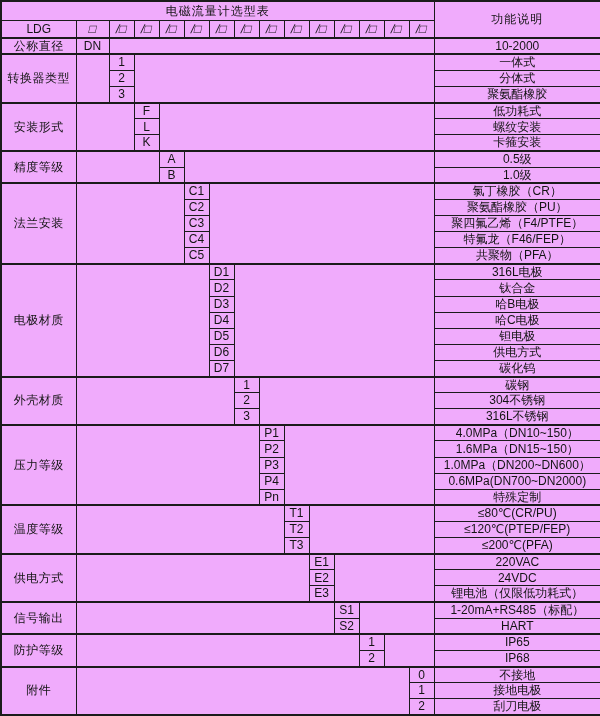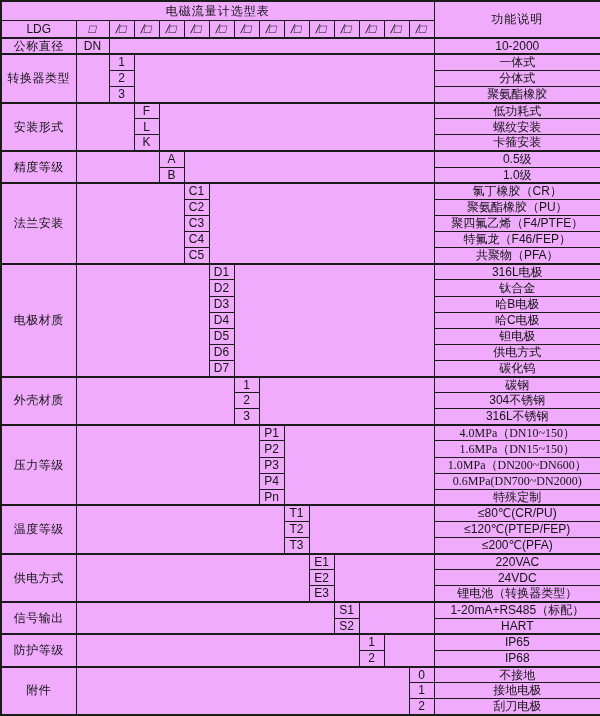--- a/index.html
+++ b/index.html
@@ -20,21 +20,21 @@
   tr.hdr-model { height:18px; }
   tr.data-row  { height:16px; }
   tr.sec-start > td { border-top:2px solid #1b1b1b; }
   td.tbl-title { font-size:14px; letter-spacing:1px; }
   td.func-hdr  { font-size:13px; letter-spacing:1px; }
   td.sec-label { font-size:12.5px; letter-spacing:0.5px; }
   td.align-left { text-align:left; padding-left:3px; }
   td.code-cell { font-size:11.5px; }
   td.dn-cell   { text-align:left; padding-left:2px; }
   td.desc-cell { font-size:12px;border-radius:6px; }
-  td.desc-left { text-align:left; padding-left:2px;font-family:Liberation Serif, serif; }
+  td.desc-left { text-align:left; padding-left:2px; }
   .skew { display:inline-block; transform:skewX(-12deg); }
 </style>
 </head>
 <body>
 
 <div class="page">
   <table class="sel">
     <colgroup>
       <col style="width:75px">
       <col style="width:33px">
@@ -235,21 +235,21 @@
           <td class="code-cell">E1</td>
           <td colspan="4" rowspan="3"></td>
           <td class="desc-cell">220VAC</td>
         </tr>
         <tr class="data-row">
           <td class="code-cell">E2</td>
           <td class="desc-cell">24VDC</td>
         </tr>
         <tr class="data-row">
           <td class="code-cell">E3</td>
-          <td class="desc-cell">锂电池（转换器类型）</td>
+          <td class="desc-cell">锂电池（仅限低功耗式）</td>
         </tr>
         <tr class="data-row sec-start">
           <td class="sec-label" rowspan="2">信号输出</td>
           <td colspan="10" rowspan="2"></td>
           <td class="code-cell">S1</td>
           <td colspan="3" rowspan="2"></td>
           <td class="desc-cell">1-20mA+RS485（标配）</td>
         </tr>
         <tr class="data-row">
           <td class="code-cell">S2</td>

